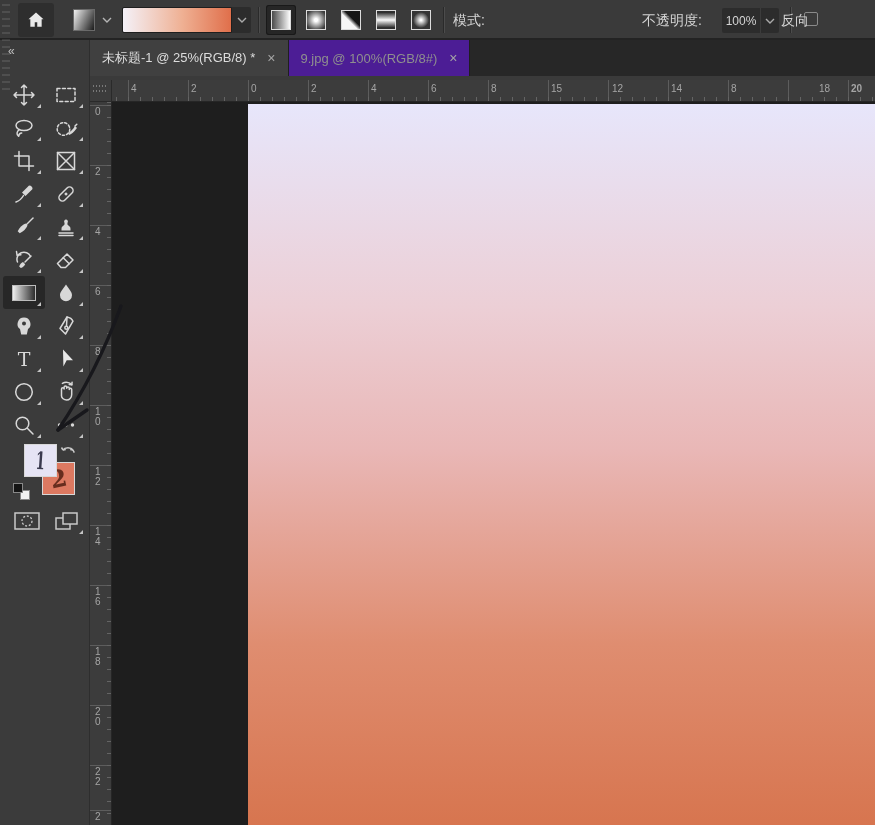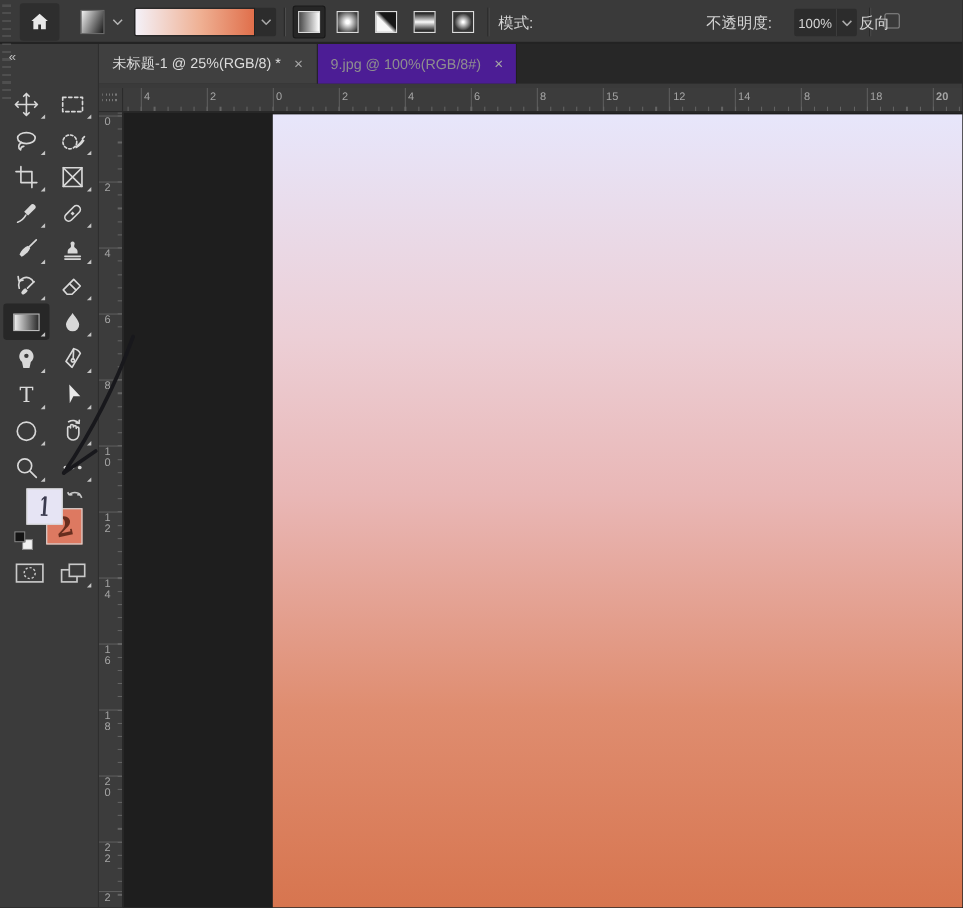--- a/index.html
+++ b/index.html
@@ -389,21 +389,21 @@
       <span class="hlabel" style="left: 379px;">8</span>
       <div class="htick" style="left: 436px;"></div>
       <span class="hlabel" style="left: 439px;">15</span>
       <div class="htick" style="left: 496px;"></div>
       <span class="hlabel" style="left: 500px;">12</span>
       <div class="htick" style="left: 556px;"></div>
       <span class="hlabel" style="left: 559px;">14</span>
       <div class="htick" style="left: 616px;"></div>
       <span class="hlabel" style="left: 619px;">8</span>
       <div class="htick" style="left: 676px;"></div>
-      <span class="hlabel" style="left: 679px;">18</span>
+      <span class="hlabel" style="left: 707px;">18</span>
       <div class="htick" style="left: 736px;"></div>
       <span class="hlabel" style="left: 739px; font-weight: bold;">20</span>
     </div>
   <div class="vruler" id="vruler">
       <div class="vtick" style="top: 3px;"></div>
       <span class="vlabel" style="top: 5px;">0</span>
       <div class="vtick" style="top: 63px;"></div>
       <span class="vlabel" style="top: 65px;">2</span>
       <div class="vtick" style="top: 123px;"></div>
       <span class="vlabel" style="top: 125px;">4</span>

